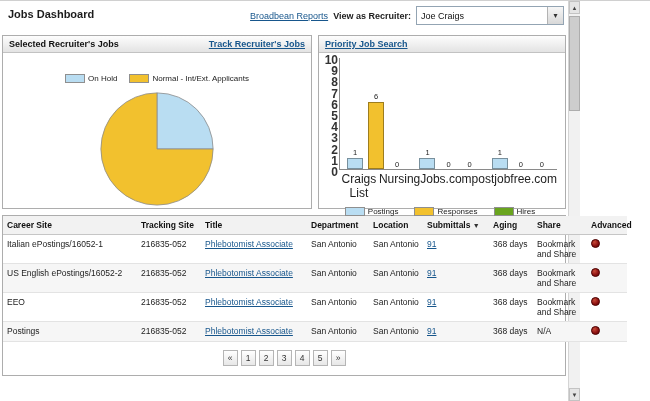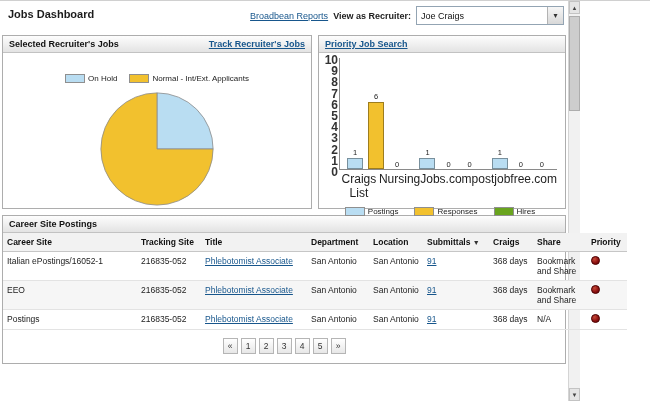--- a/index.html
+++ b/index.html
@@ -194,51 +194,59 @@
                 <span class="legend-swatch" style="background: rgb(105, 164, 30);"></span>
                 <span>Hires</span>
               </span>
             </div>
         </div>
       </div>
 
     </div>
 
     <div class="panel table-panel">
-      <div class="panel-header">
-        <span class="panel-title">Career Site Postings</span>
-      </div>
       <table>
         <colgroup>
           <col style="width:134px">
             <col style="width:64px">
             <col style="width:106px">
           <col style="width:62px">
             <col style="width:54px">
             <col style="width:66px">
           <col style="width:44px">
             <col style="width:54px">
             <col style="width:40px">
         </colgroup>
         <thead id="table-head">
             <tr>
               <th>Career Site</th>
               <th>Tracking Site</th>
               <th>Title</th>
               <th>Department</th>
               <th>Location</th>
               <th>Submittals <span class="sort">▼</span></th>
-              <th>Craigs</th>
+              <th>Aging</th>
               <th>Share</th>
-              <th>Priority</th>
+              <th>Advanced</th>
             </tr>
           </thead>
         <tbody id="table-body">
             <tr>
               <td>Italian ePostings/16052-1</td>
+              <td>216835-052</td>
+              <td><a class="link">Phlebotomist Associate</a></td>
+              <td>San Antonio</td>
+              <td>San Antonio</td>
+              <td><a class="link">91</a></td>
+              <td>368 days</td>
+              <td>Bookmark and Share</td>
+              <td><span class="dot"></span></td>
+            </tr>
+            <tr>
+              <td>US English ePostings/16052-2</td>
               <td>216835-052</td>
               <td><a class="link">Phlebotomist Associate</a></td>
               <td>San Antonio</td>
               <td>San Antonio</td>
               <td><a class="link">91</a></td>
               <td>368 days</td>
               <td>Bookmark and Share</td>
               <td><span class="dot"></span></td>
             </tr>
             <tr>

